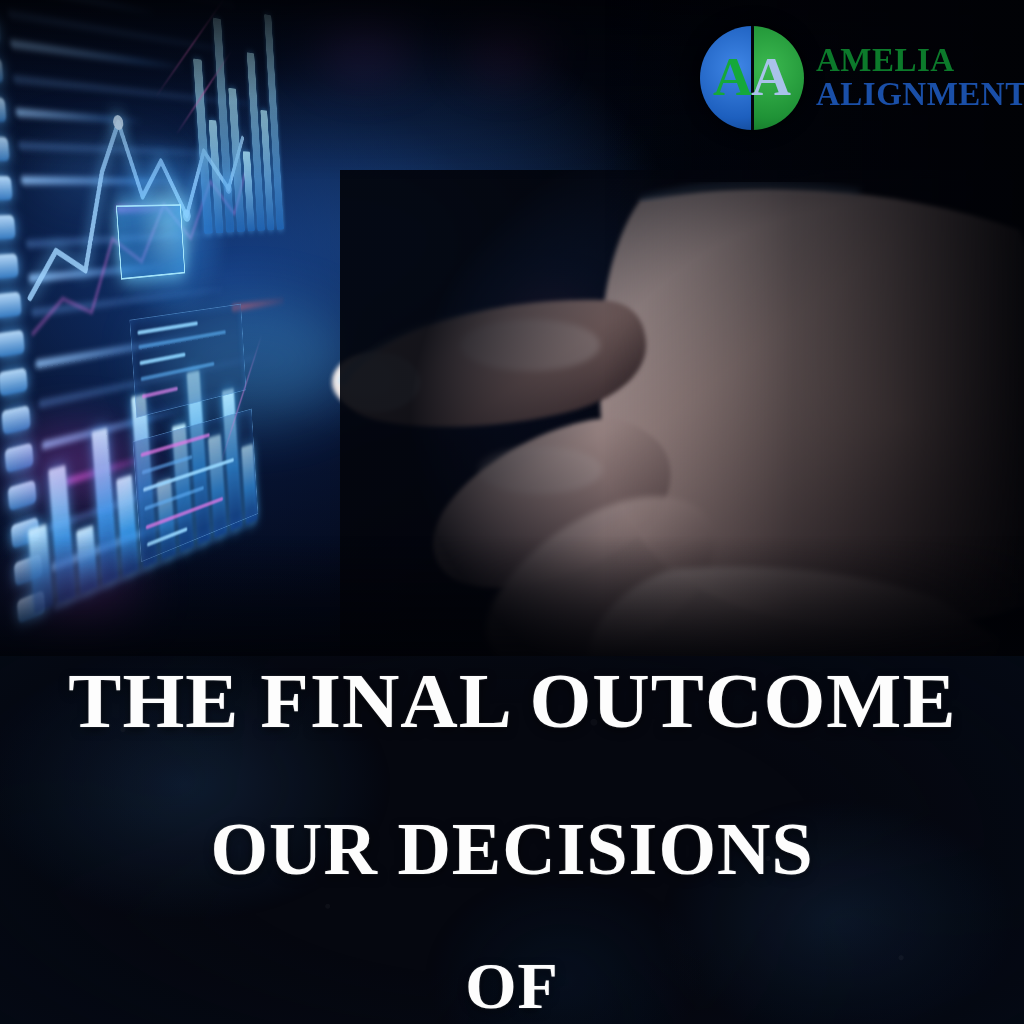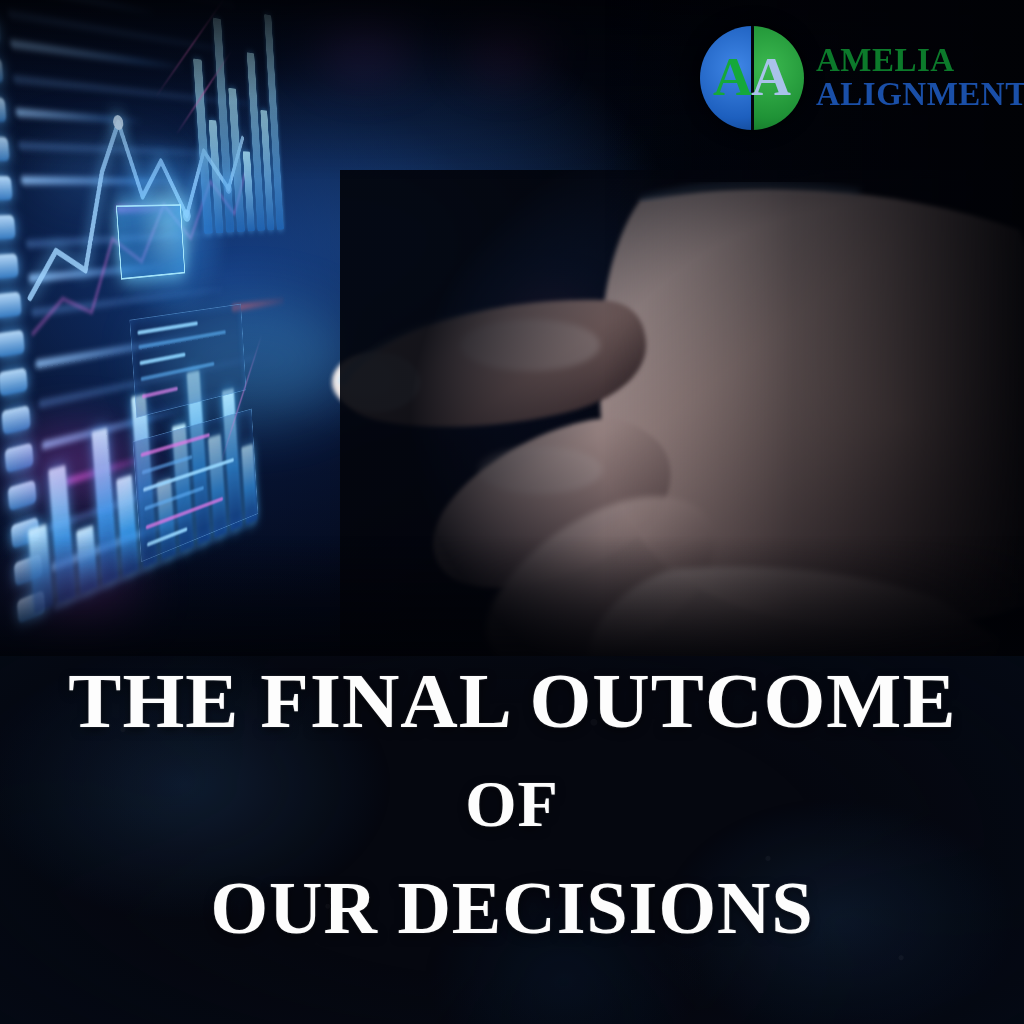--- a/index.html
+++ b/index.html
@@ -211,21 +211,21 @@
   .banner-vig {
     position: absolute; inset: 0;
     background: radial-gradient(ellipse 760px 340px at 50% 50%, rgba(0,0,0,0) 40%, rgba(3,12,26,.55) 100%);
     pointer-events: none;
   }
 
   .headline {
     position: absolute;
     left: 0; top: 0; width: 1024px; height: 368px;
     display: flex; flex-direction: column;
-    align-items: center; justify-content: flex-start;
+    align-items: center; justify-content: space-between;
     gap: 6px;
     z-index: 5;
   }
   .hl-line {
     color: #fdfdfd;
     font-family: "Liberation Serif","DejaVu Serif",serif;
     font-weight: bold;
     text-align: center;
     white-space: nowrap;
     text-shadow: 0 3px 10px rgba(0,0,0,.55), 0 0 2px rgba(255,255,255,.25);
@@ -436,18 +436,18 @@
       <span class="logo-line1">AMELIA</span>
       <span class="logo-line2">ALIGNMENT</span>
     </div>
   </div>
 
   <div class="banner">
     <div class="banner-tex"></div>
     <div class="banner-vig"></div>
     <div class="headline">
       <div class="hl-line hl-1">THE FINAL OUTCOME</div>
+      <div class="hl-line hl-3">OUR DECISIONS</div>
       <div class="hl-line hl-2">OF</div>
-      <div class="hl-line hl-3">OUR DECISIONS</div>
     </div>
   </div>
 
 </div>
 
 </body></html>

